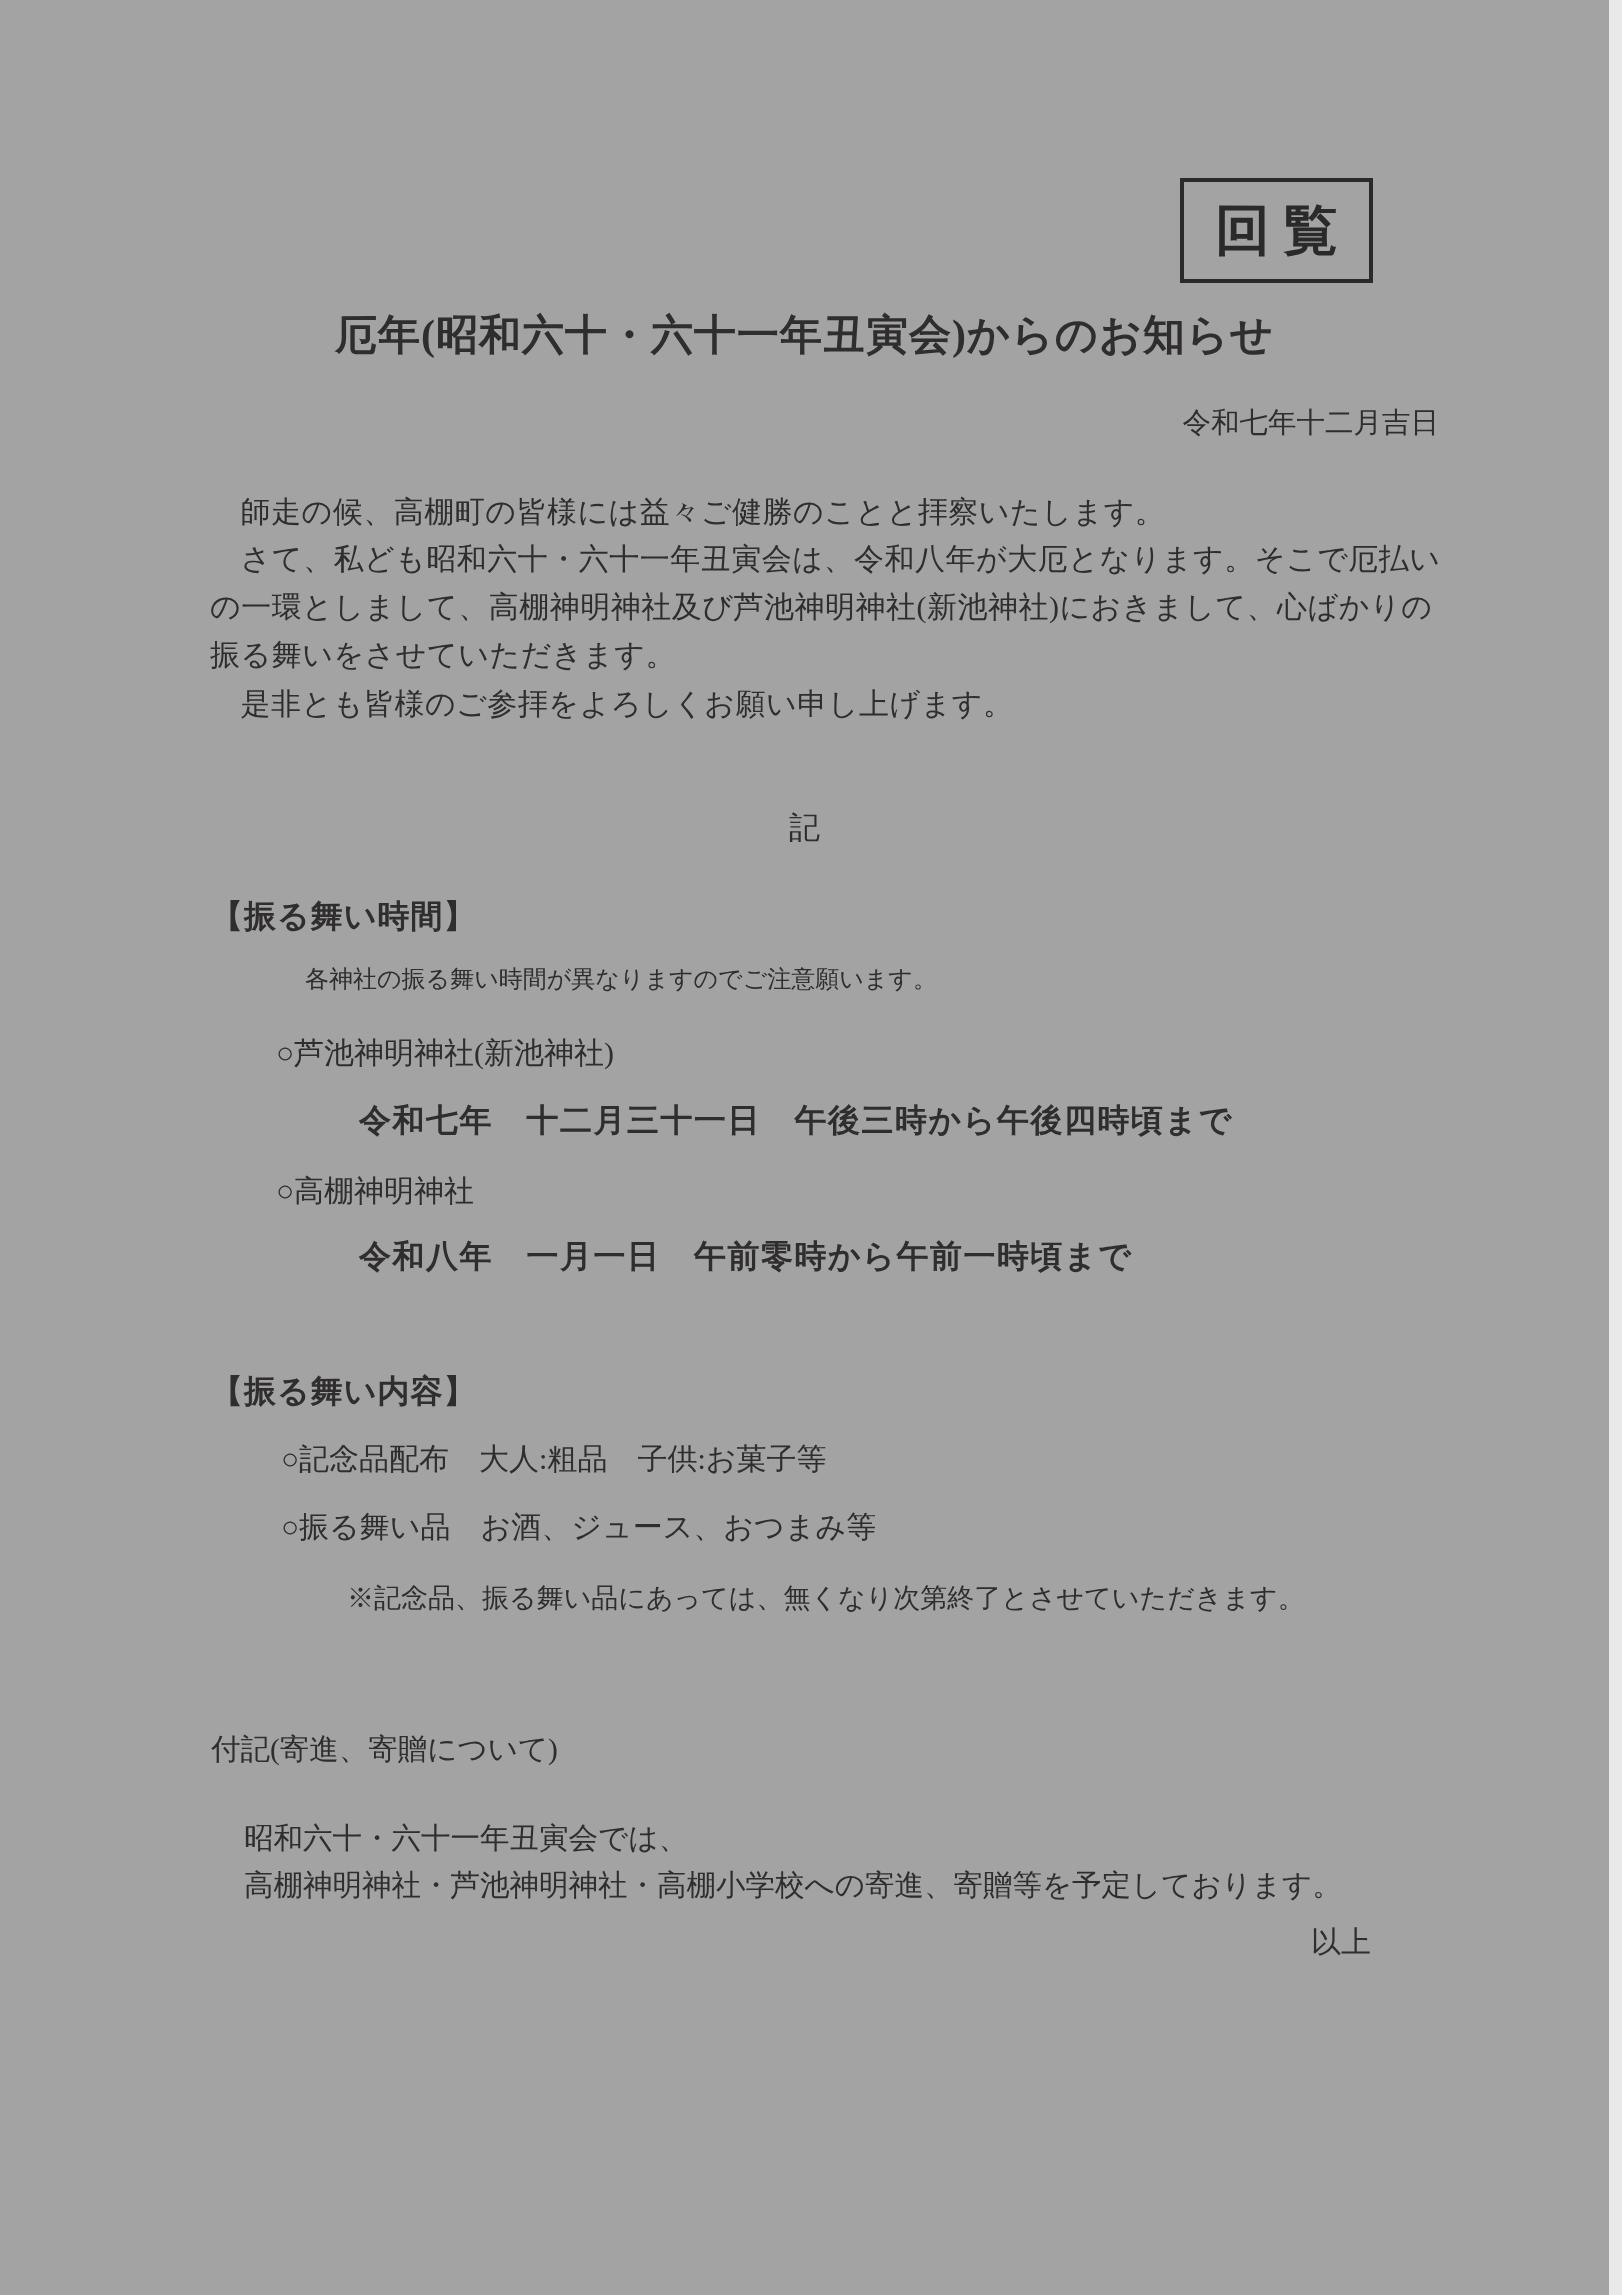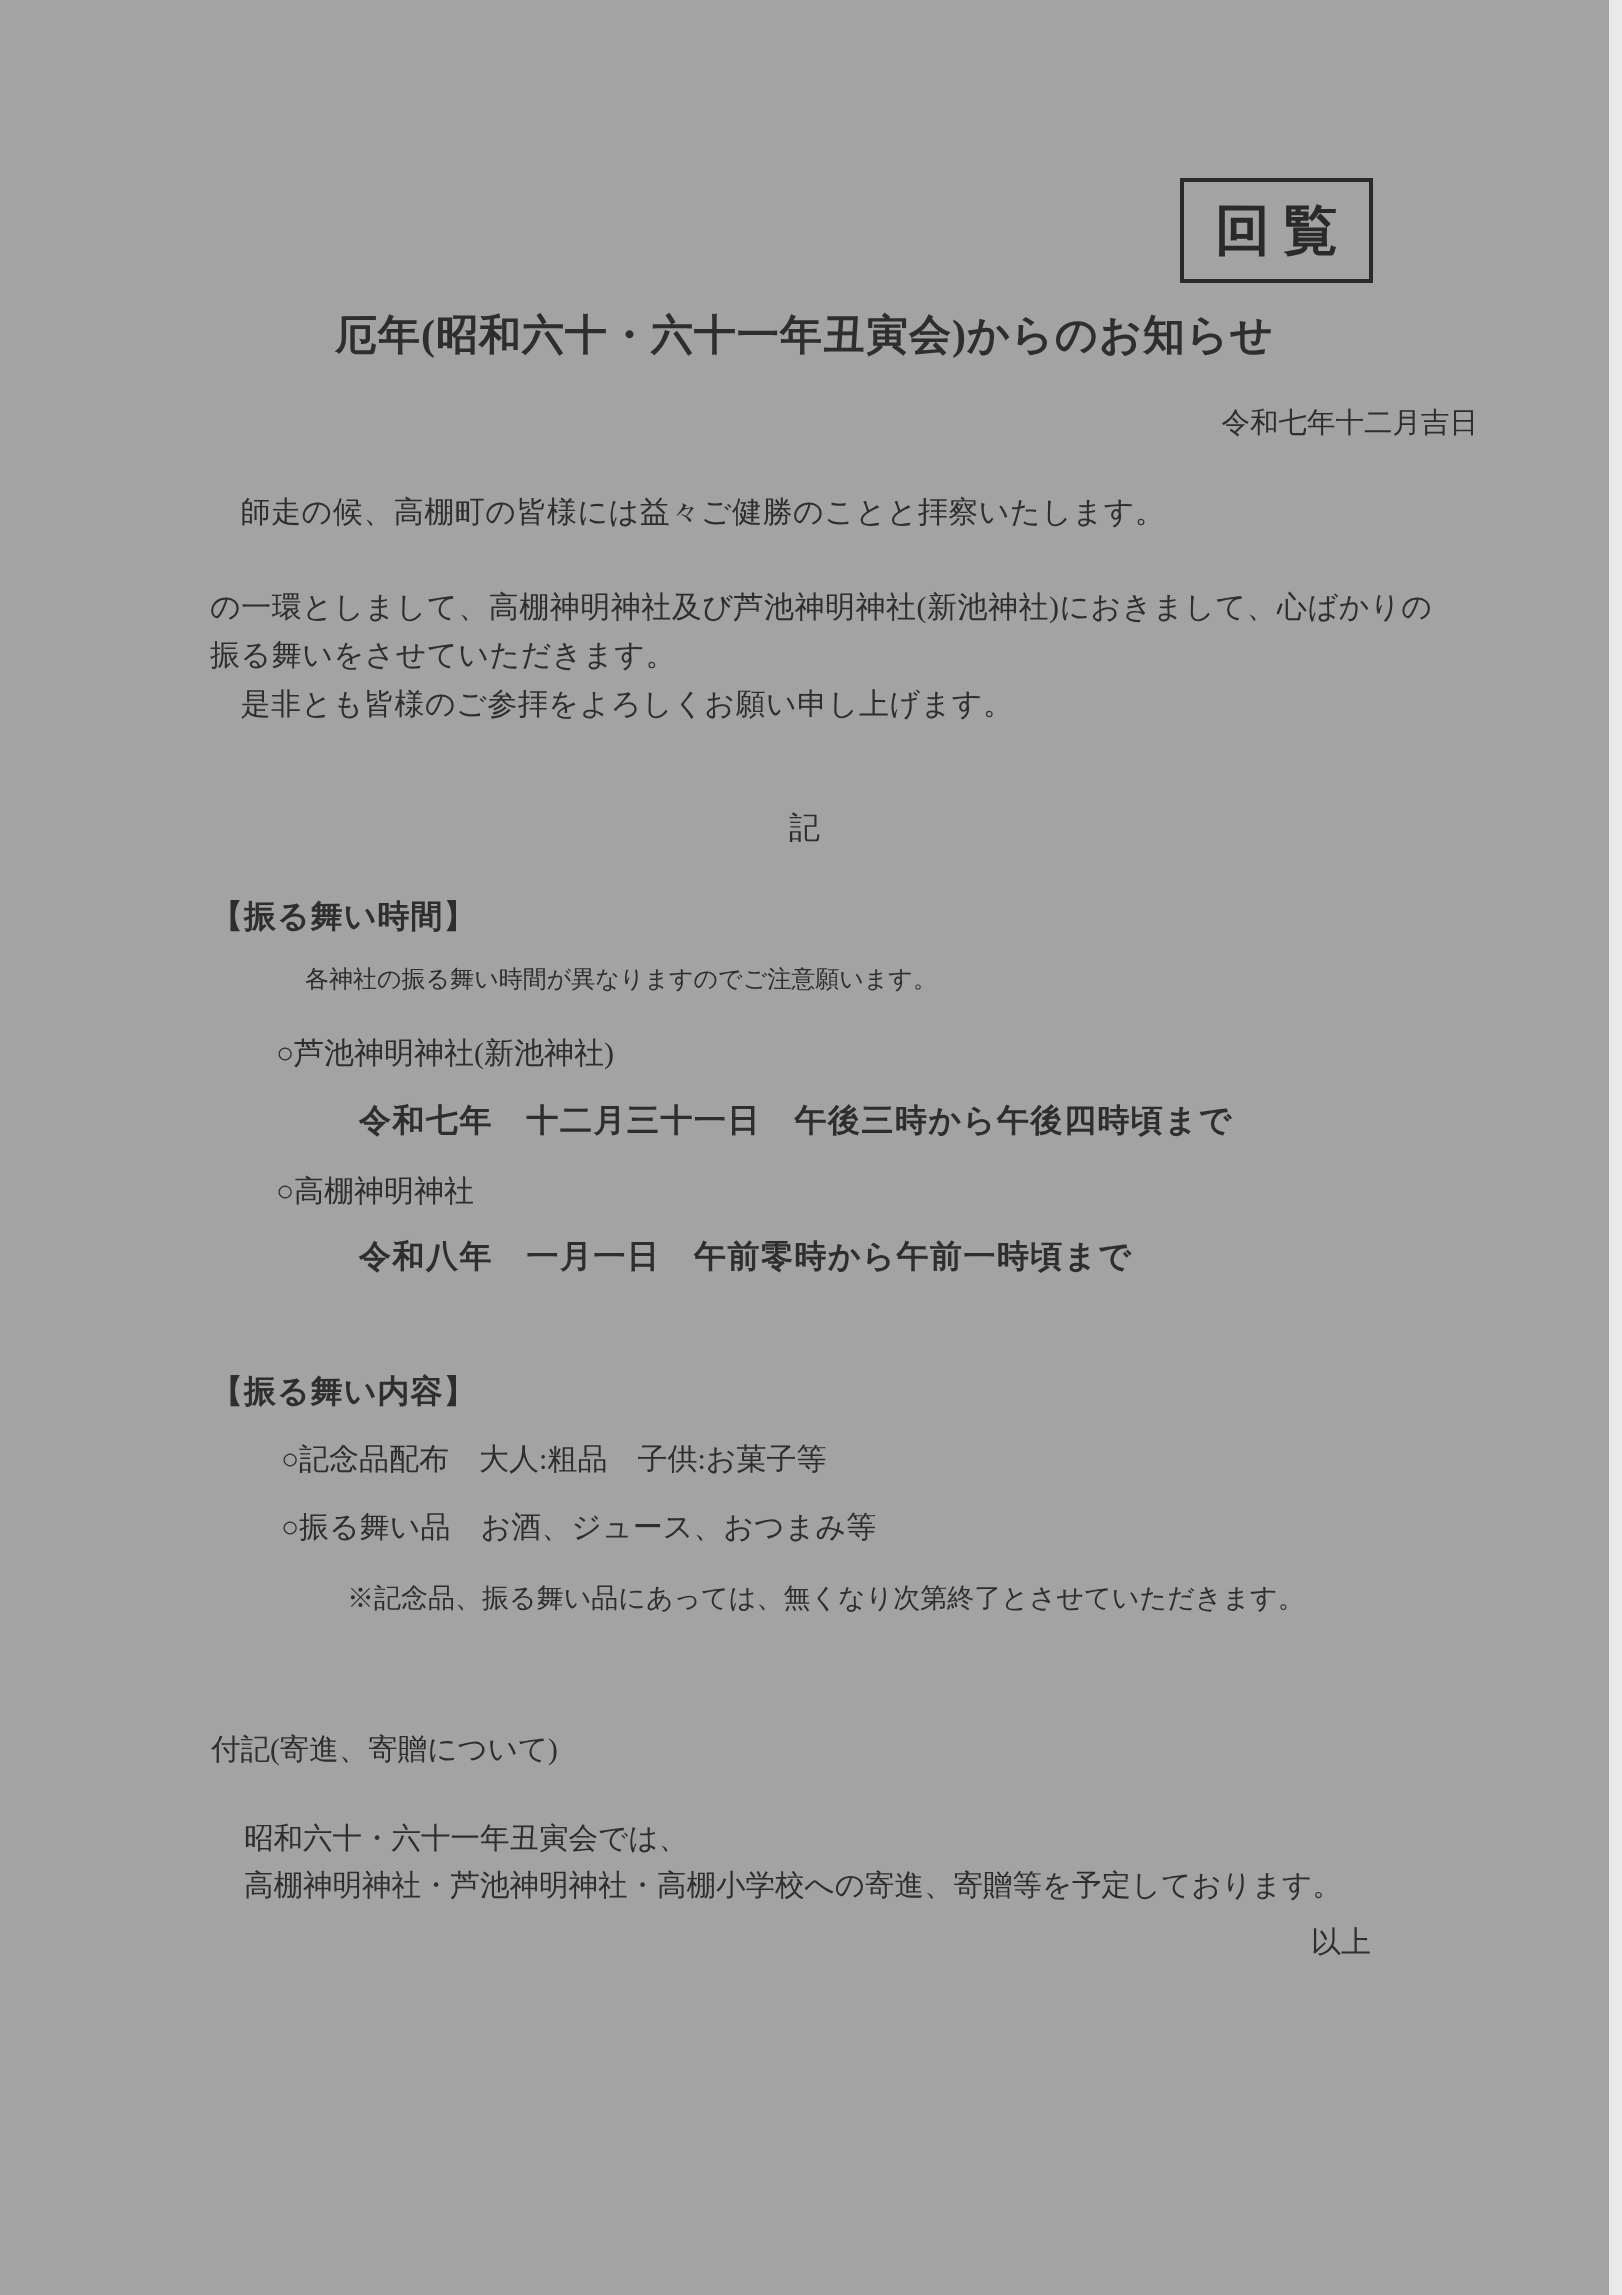--- a/index.html
+++ b/index.html
@@ -26,21 +26,21 @@
   }
 
   
   .title {
     left: 0; top: 307px; width: 100%;
     text-align: center;
     font-size: 42px; font-weight: 600; letter-spacing: 1px;
   }
 
   
-  .date { left: 0; top: 404px; width: 1439px; text-align: right; font-size: 28.5px; margin-left: 39px; }
+  .date { left: 0; top: 404px; width: 1439px; text-align: right; font-size: 28.5px; }
 
   
   .line { font-size: 30px; letter-spacing: 0.5px; }
   .g1 { left: 210px; top: 492px; }
   .g2 { left: 210px; top: 539px; }
   .g3 { left: 210px; top: 587px; }
   .g4 { left: 210px; top: 635px; }
   .g5 { left: 210px; top: 684px; }
 
   
@@ -82,20 +82,21 @@
 
   <div class="abs stamp">
     <span>回覧</span>
   </div>
 
   <div class="abs title">厄年(昭和六十・六十一年丑寅会)からのお知らせ</div>
 
   <div class="abs date">令和七年十二月吉日</div>
 
   <div class="abs line g1">　師走の候、高棚町の皆様には益々ご健勝のことと拝察いたします。</div>
+  <div class="abs line g2">　さて、私ども昭和六十・六十一年丑寅会は、令和八年が大厄となります。そこで厄払い</div>
   <div class="abs line g3">の一環としまして、高棚神明神社及び芦池神明神社(新池神社)におきまして、心ばかりの</div>
   <div class="abs line g4">振る舞いをさせていただきます。</div>
   <div class="abs line g5">　是非とも皆様のご参拝をよろしくお願い申し上げます。</div>
 
   <div class="abs ki">記</div>
 
   <div class="abs gothic sec-head head-time">【振る舞い時間】</div>
 
   <div class="abs note">各神社の振る舞い時間が異なりますのでご注意願います。</div>
 

